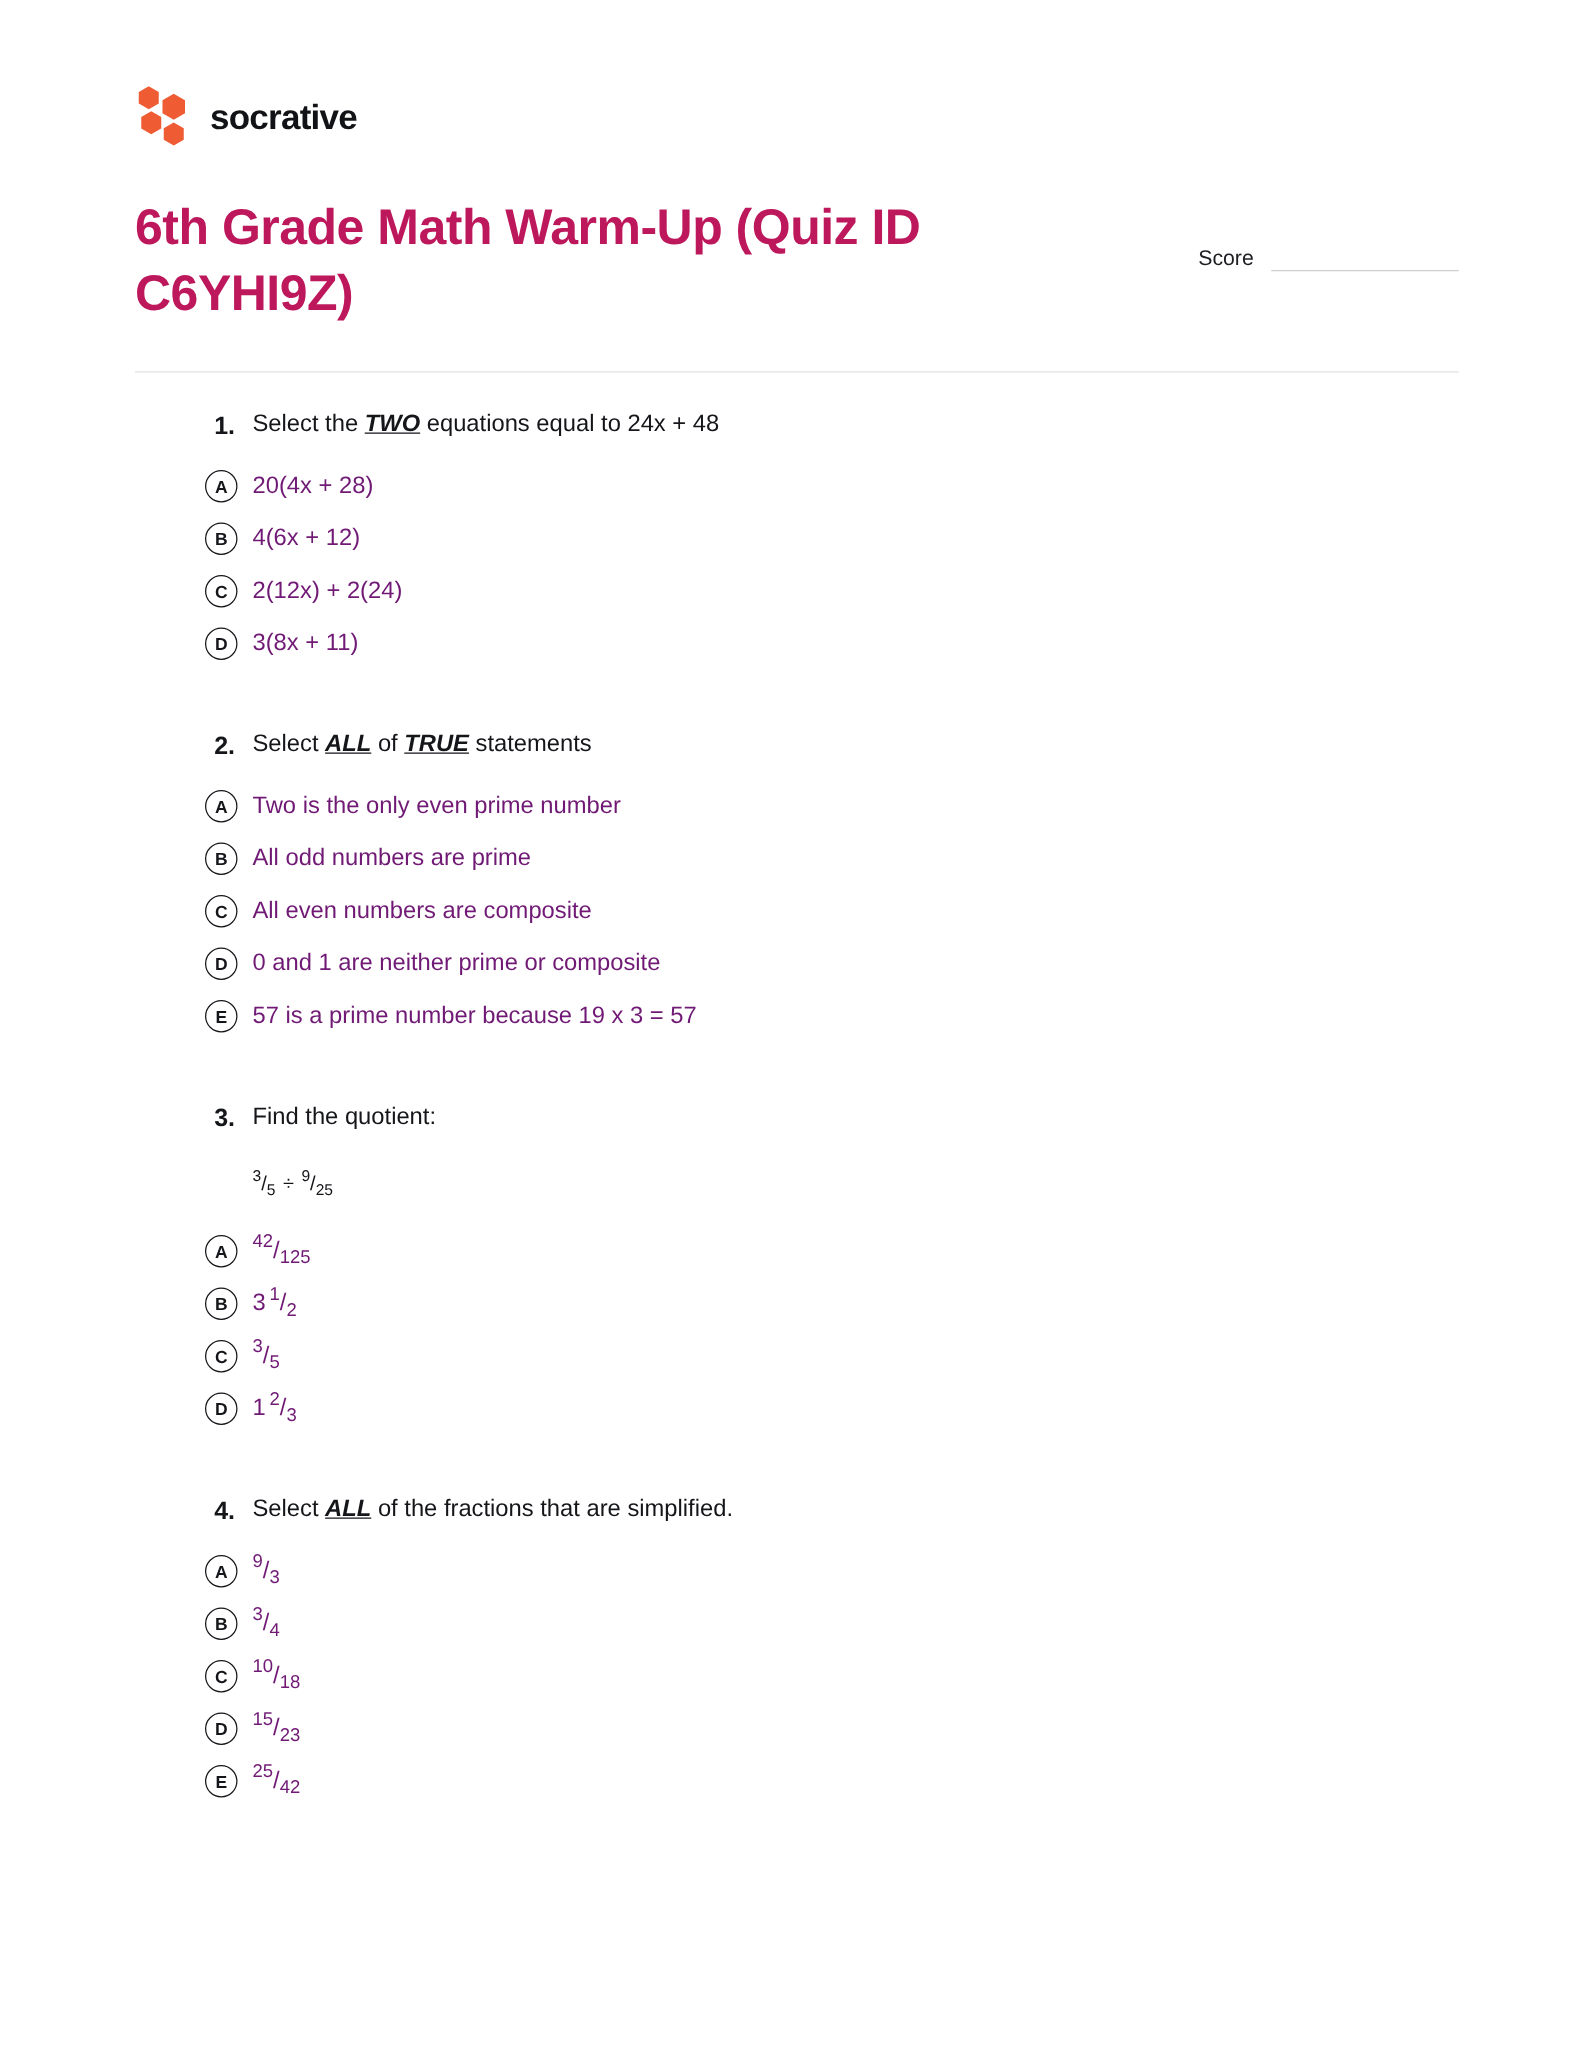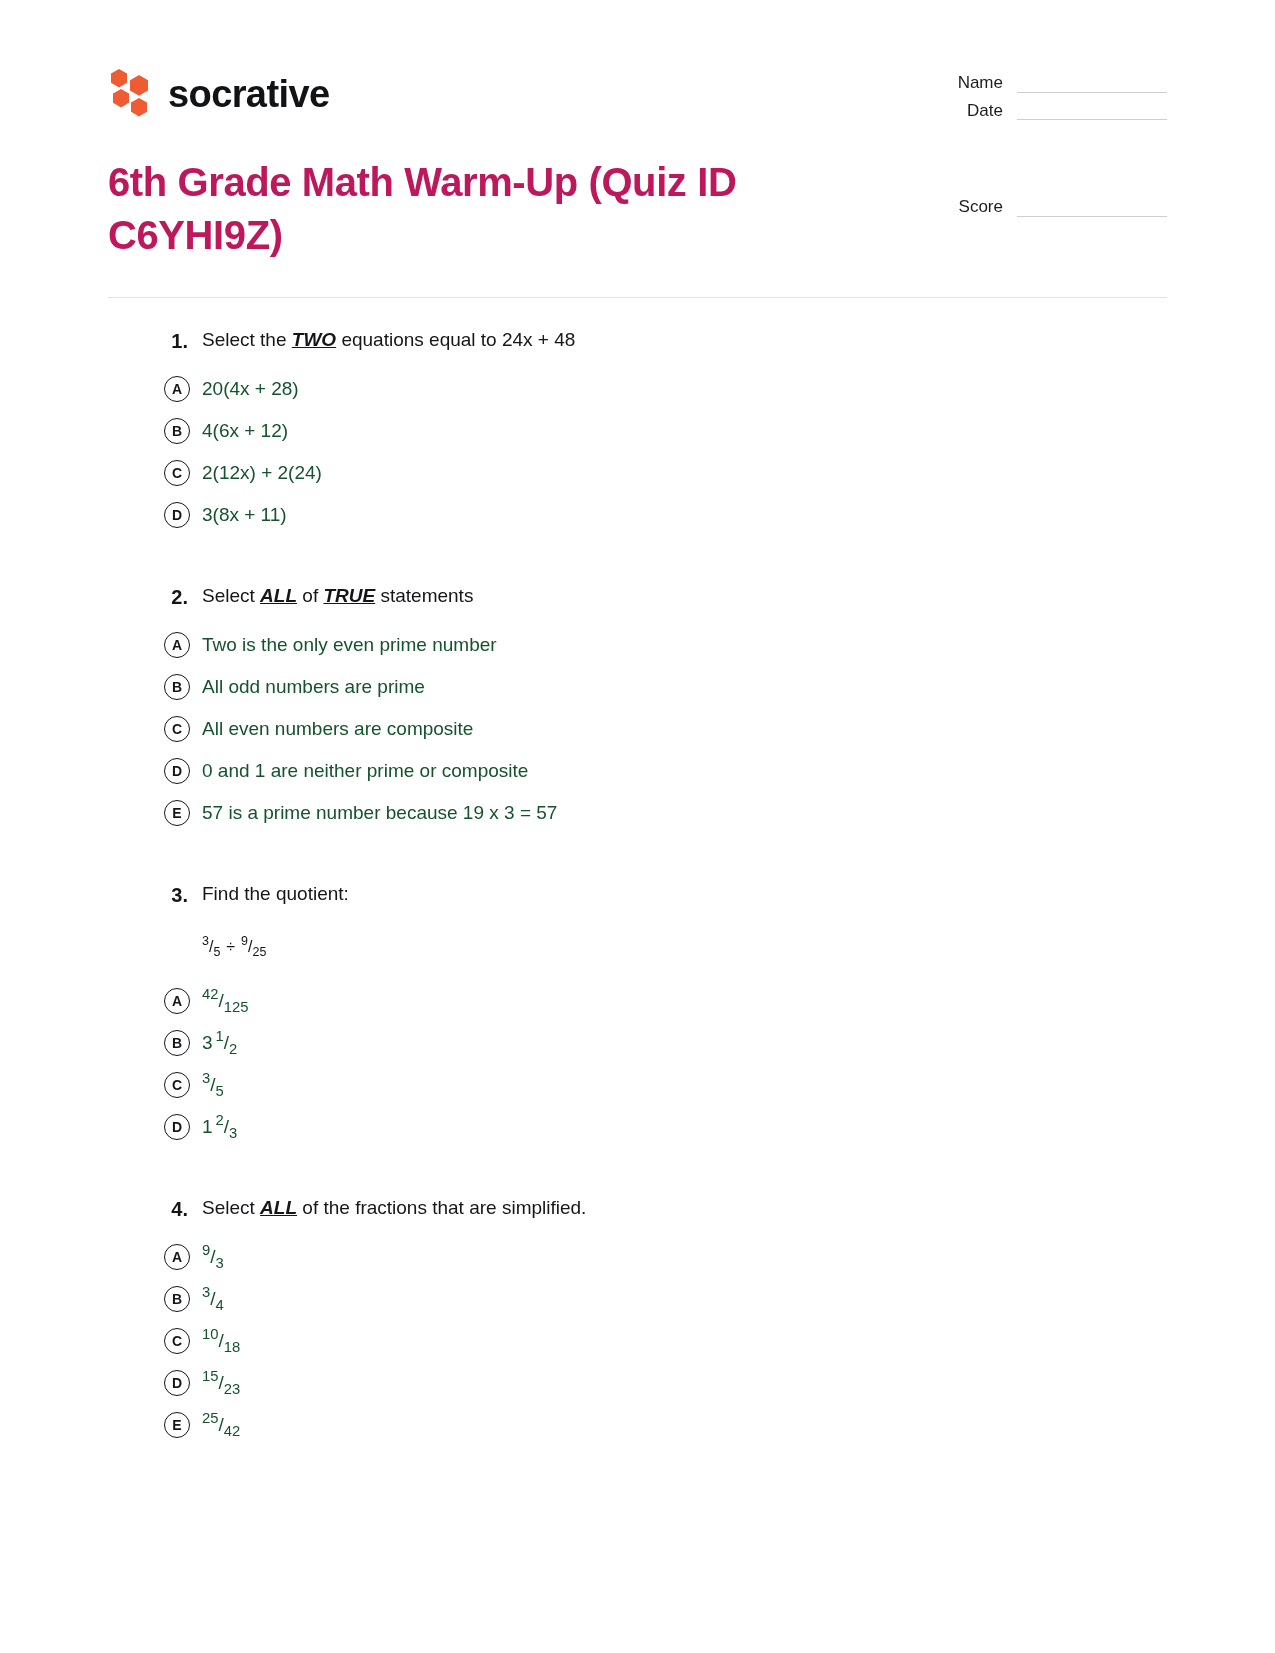--- a/index.html
+++ b/index.html
@@ -38,21 +38,21 @@
     display: flex;
     align-items: center;
     gap: 14px;
   }
   .logo-mark {
     width: 46px;
     height: 52px;
     display: block;
   }
   .brand-word {
-    font-size: 38px;
+    font-size: 28px;
     font-weight: 700;
     letter-spacing: -0.6px;
     color: #121316;
     line-height: 1;
   }
 
   .doc-title {
     position: absolute;
     left: 0;
     top: 98px;
@@ -170,21 +170,21 @@
     display: flex;
     align-items: center;
     justify-content: center;
     font-size: 14px;
     font-weight: 700;
     color: #15161a;
     box-sizing: border-box;
   }
   .opt-text {
     font-size: 19px;
-    color: #14532d;
+    color: #701a75;
     line-height: 1.5;
   }
 
   
   .frac {
     white-space: nowrap;
   }
   .frac .num {
     font-size: 0.78em;
     vertical-align: 0.55em;
@@ -217,30 +217,20 @@
           <polygon points="31,7 40,12.2 40,22.6 31,27.8 22,22.6 22,12.2"></polygon>
           <polygon points="13,21 21,25.6 21,34.8 13,39.4 5,34.8 5,25.6"></polygon>
           <polygon points="31,30 39,34.6 39,43.8 31,48.4 23,43.8 23,34.6"></polygon>
         </g>
       </svg>
       <span class="brand-word">socrative</span>
     </div>
 
     <div class="doc-title">6th Grade Math Warm-Up (Quiz ID C6YHI9Z)</div>
 
-    <div class="meta-fields">
-      <div class="meta-row">
-        <span class="meta-label">Name</span>
-        <span class="meta-line"></span>
-      </div>
-      <div class="meta-row">
-        <span class="meta-label">Date</span>
-        <span class="meta-line"></span>
-      </div>
-    </div>
 
     <div class="meta-score">
       <div class="meta-row">
         <span class="meta-label">Score</span>
         <span class="meta-line"></span>
       </div>
     </div>
 
   </div>
 

